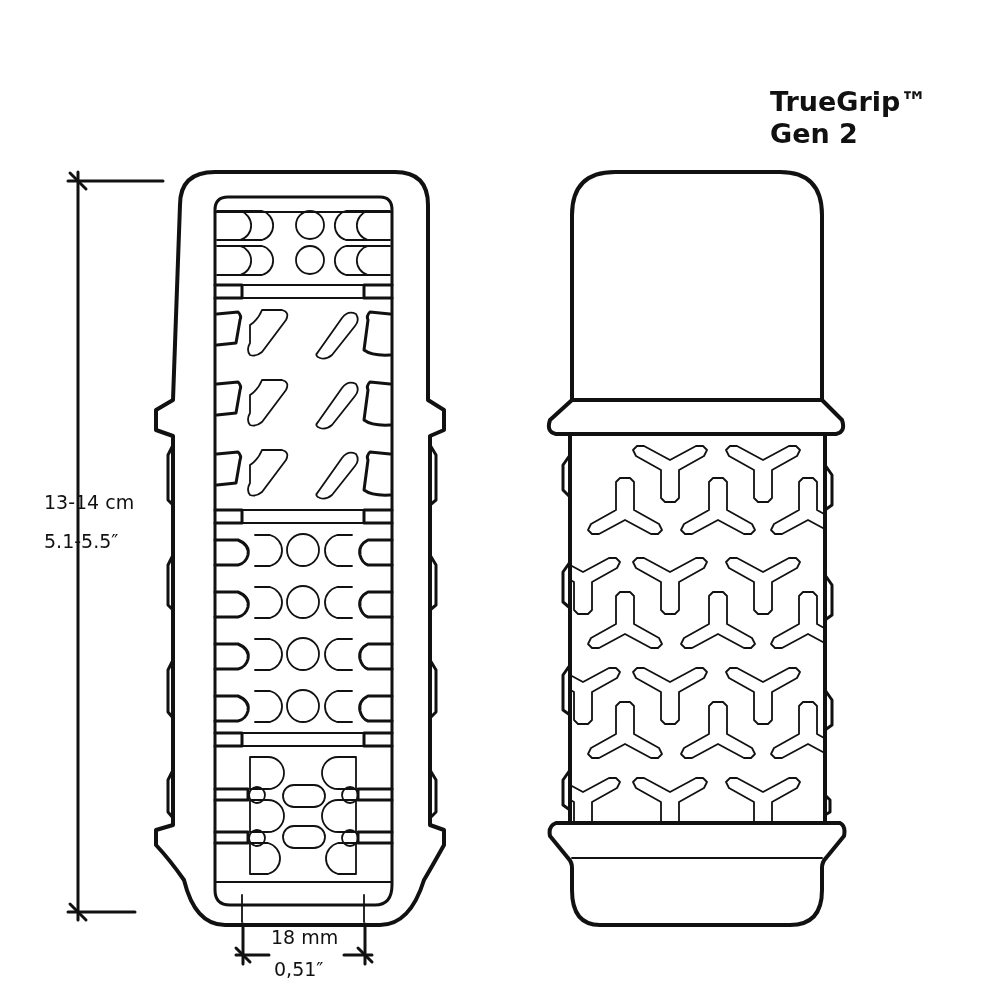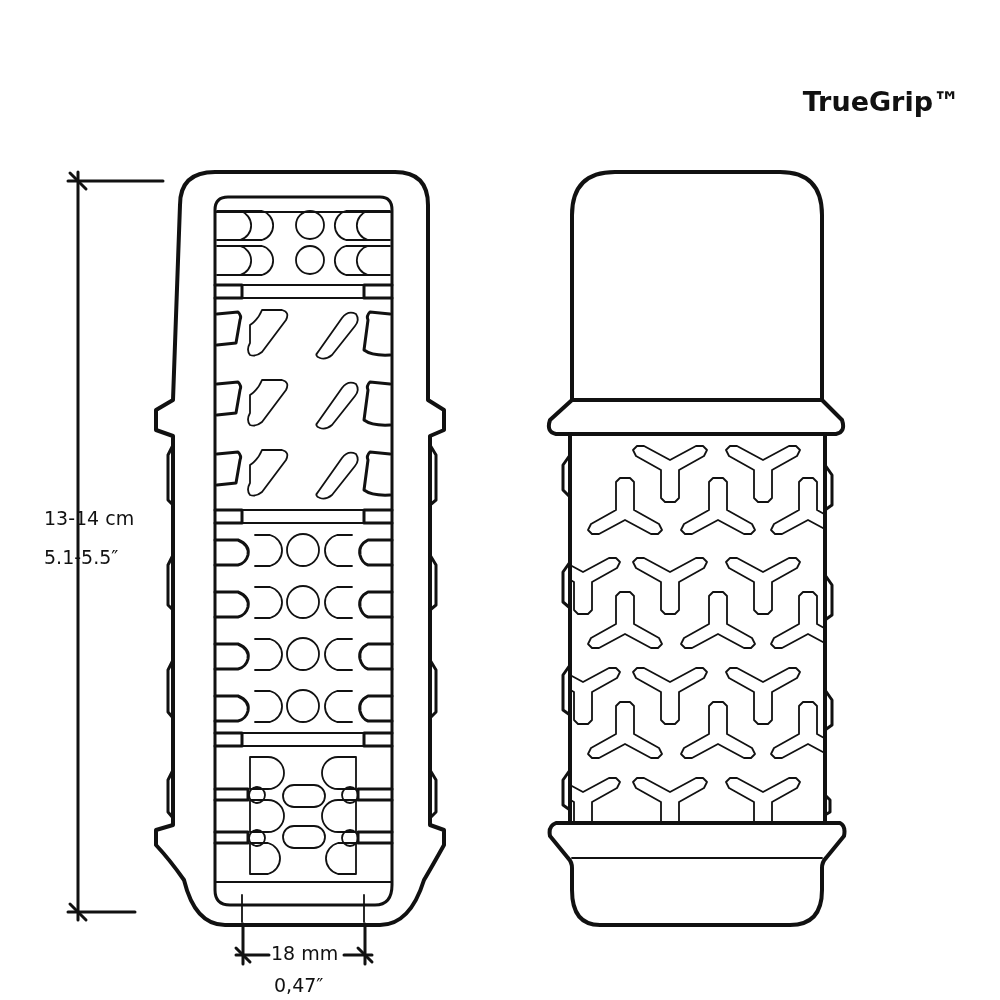--- a/index.html
+++ b/index.html
@@ -2,36 +2,37 @@
 <html><head>
 <meta charset="utf-8">
 <style>
   html, body { margin: 0; padding: 0; background: #ffffff; }
   body { width: 1000px; height: 1000px; position: relative; overflow: hidden; font-family: "DejaVu Sans", "Liberation Sans", sans-serif; }
   svg { position: absolute; left: 0; top: 0; }
   .thick { fill: none; stroke: #111; stroke-width: 4; stroke-linejoin: round; stroke-linecap: round; }
   .med { fill: none; stroke: #111; stroke-width: 3; stroke-linejoin: round; stroke-linecap: round; }
   .thin { fill: none; stroke: #111; stroke-width: 1.8; stroke-linejoin: round; stroke-linecap: round; }
   .fillw { fill: #fff; }
-  .title { position: absolute; right: 40px; text-align: right; font-weight: bold; color: #111; font-size: 27px; line-height: 1.2; }
+  .title { position: absolute; right: 40px; text-align: left; font-weight: bold; color: #111; font-size: 27px; line-height: 1.2; }
   .title .l1 { display: block; }
   .title .l2 { display: block; }
-  .lbl { position: absolute; color: #111; font-size: 19px; line-height: 1; white-space: nowrap; margin-top: 16px; }
+  .lbl { position: absolute; color: #111; font-size: 19px; line-height: 1; white-space: nowrap; }
 </style>
 </head>
 <body>
 
 <div class="title" style="top:86px;width:190px;">
   <span class="l1">TrueGrip™</span>
+  <span class="l2">Gen 2</span>
 </div>
 
 <div class="lbl" style="left:44px;top:493px;">13-14 cm</div>
 <div class="lbl" style="left:44px;top:532px;">5.1-5.5″</div>
 <div class="lbl" style="left:271px;top:928px;">18 mm</div>
-<div class="lbl" style="left:274px;top:960px;">0,47″</div>
+<div class="lbl" style="left:274px;top:960px;">0,51″</div>
 
 <svg width="1000" height="1000" viewBox="0 0 1000 1000">
 
   <g>
     <line class="med" x1="78" y1="172" x2="78" y2="920"></line>
     <line class="med" x1="68" y1="181" x2="163" y2="181"></line>
     <line class="med" x1="68" y1="912" x2="135" y2="912"></line>
     <line class="med" x1="70" y1="173" x2="86" y2="189"></line>
     <line class="med" x1="70" y1="904" x2="86" y2="920"></line>
   </g>

